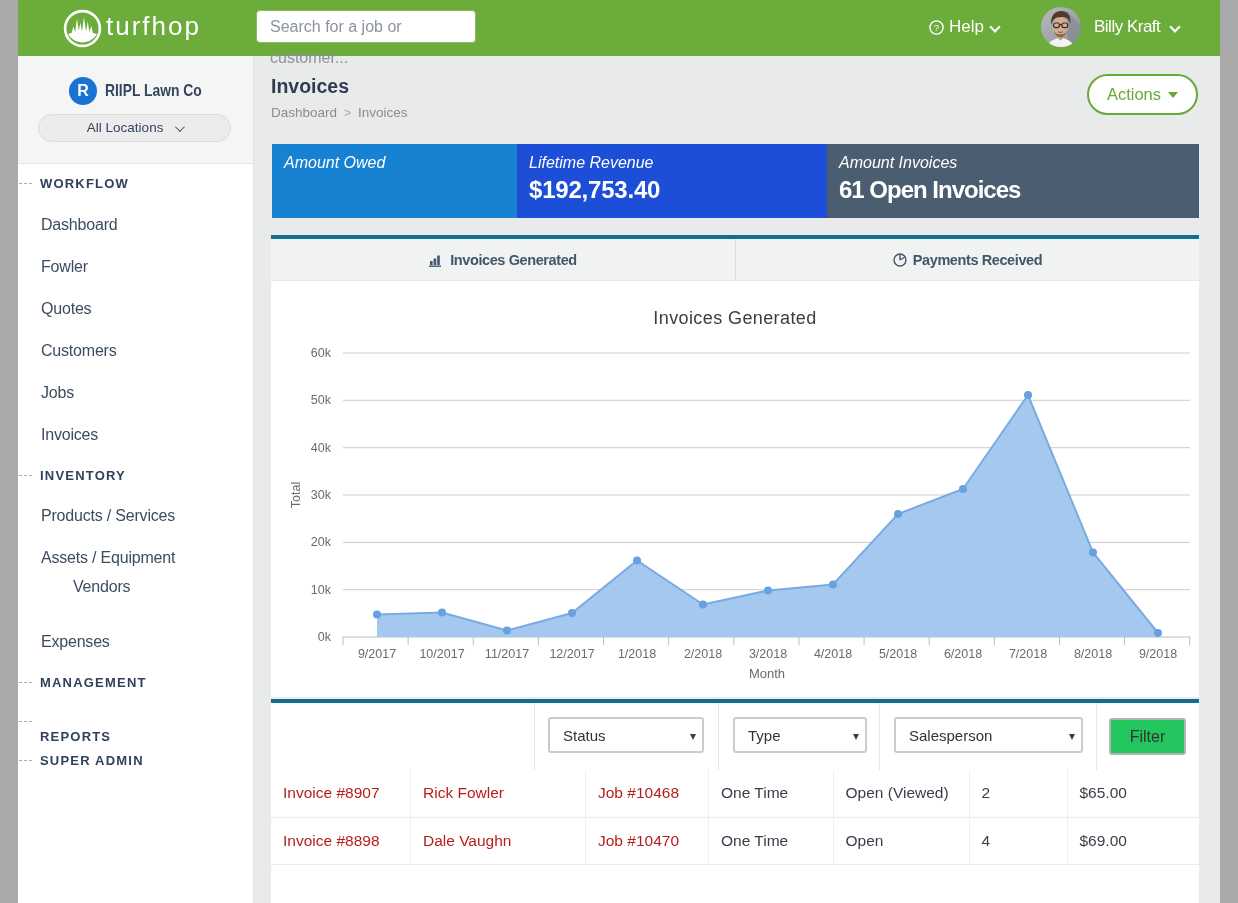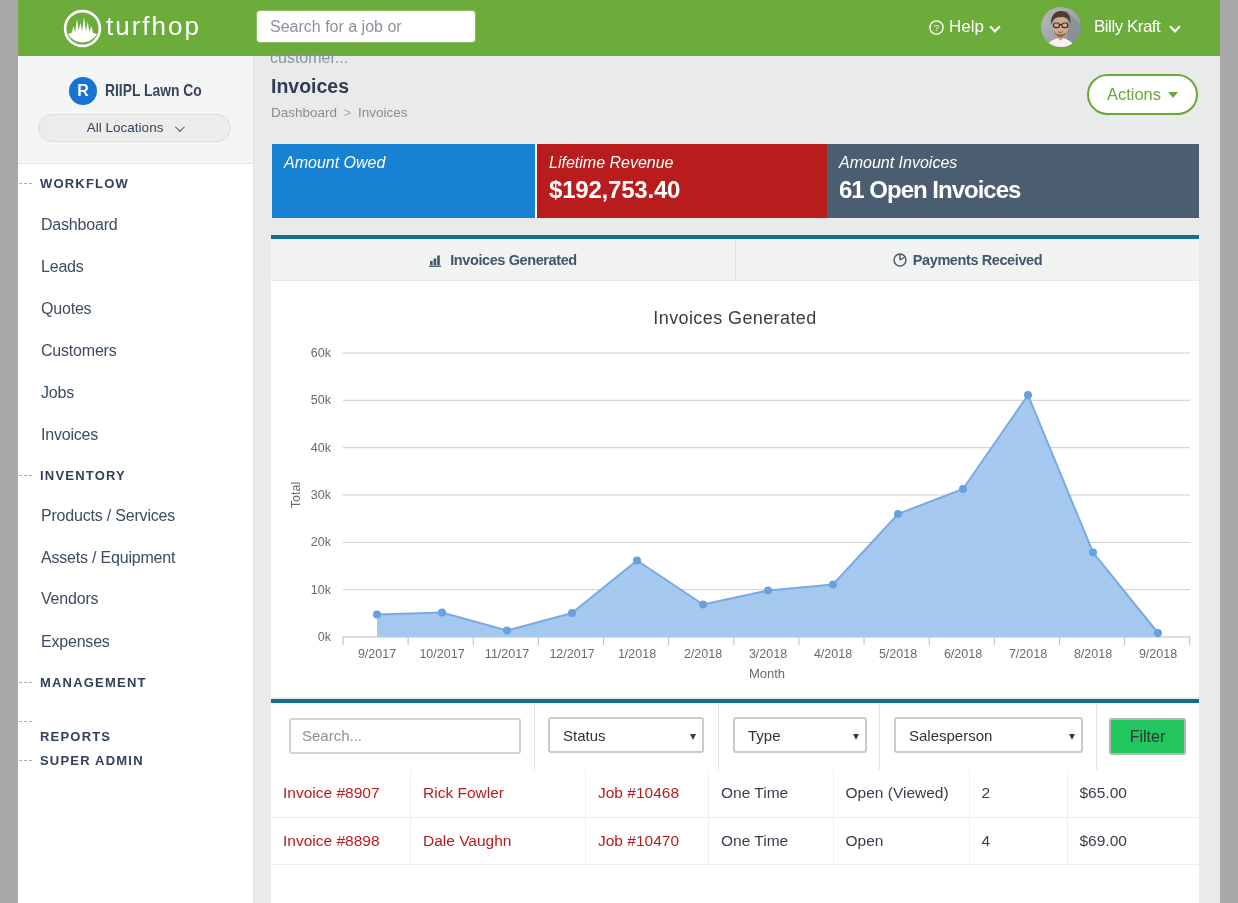--- a/index.html
+++ b/index.html
@@ -35,21 +35,21 @@
   #crumb { left:271px; top:105px; font-size:13.5px; color:#8c8c8c; }
   #crumb .sep { color:#a8a8a8; padding:0 7px; font-size:12px; }
   #actions { left:1087px; top:74px; width:111px; height:41px; background:#fff; border:2.5px solid #68a937; border-radius:21px; color:#67a937; font-size:16.5px; text-align:center; line-height:36px; }
   #actions .tri { display:inline-block; width:0; height:0; border-left:5px solid transparent; border-right:5px solid transparent; border-top:6px solid #67a937; margin-left:7px; vertical-align:middle; margin-top:-2px; }
 
   
   .card { position:absolute; top:144px; height:74px; color:#fff; padding:10px 0 0 12px; }
   .card .lab { font-size:16px; font-style:italic; }
   .card .val { font-size:24px; font-weight:bold; margin-top:4px; letter-spacing:-0.2px; }
   #card1 { left:272px; width:263px; background:#1781d2; }
-  #card2 { left:537px; width:340px; background:#b91c1c; }
+  #card2 { left:517px; width:340px; background:#1d4ed8; }
   #card3 { left:827px; width:372px; background:#4b5d70; }
 
   
   #panel1 { left:271px; top:235px; width:928px; height:462px; background:#fff; border-top:4px solid #136d8e; }
   #tabs { position:absolute; left:0; top:0; width:100%; height:42px; background:#f1f2f2; border-bottom:1px solid #e9e9e9; display:flex; }
   .tab { width:50%; text-align:center; line-height:42px; font-size:14.5px; font-weight:bold; color:#42566b; letter-spacing:-0.4px; }
   .tab + .tab { border-left:1px solid #dcdcdc; }
   .tab svg { vertical-align:-2px; margin-right:6px; }
 
   #panel2 { left:271px; top:699px; width:928px; height:204px; background:#fff; border-top:4px solid #136d8e; }
@@ -122,30 +122,30 @@
 
   <div class="abs" id="side"></div>
   <div class="abs" id="sidetop"></div>
   <div class="abs" id="rlogo">R</div>
   <div class="abs" id="rname">RIIPL Lawn Co</div>
   <div class="abs" id="alloc">All Locations <span class="schev"></span></div>
 
   <div class="dash" style="top:183px;"></div>
 <div class="mhead" style="top:176px;">WORKFLOW</div>
   <div class="mitem" style="top:215.5px;">Dashboard</div>
-  <div class="mitem" style="top:257.5px;">Leads</div>
+  <div class="mitem" style="top:257.5px;">Fowler</div>
   <div class="mitem" style="top:299.5px;">Quotes</div>
   <div class="mitem" style="top:341.5px;">Customers</div>
   <div class="mitem" style="top:383.5px;">Jobs</div>
   <div class="mitem" style="top:425.5px;">Invoices</div>
   <div class="dash" style="top:475px;"></div>
 <div class="mhead" style="top:468px;">INVENTORY</div>
   <div class="mitem" style="top:506.5px;">Products / Services</div>
   <div class="mitem" style="top:548.5px;">Assets / Equipment</div>
-  <div class="mitem" style="top:590px;">Vendors</div>
+  <div class="mitem" style="top:578px;margin-left:32px;">Vendors</div>
   <div class="mitem" style="top:632.5px;">Expenses</div>
   <div class="dash" style="top:682px;"></div>
 <div class="mhead" style="top:675px;">MANAGEMENT</div>
   <div class="dash" style="top:721px;"></div>
 <div class="mhead" style="top:713px;margin-top:16px;">REPORTS</div>
   <div class="dash" style="top:760px;"></div>
 <div class="mhead" style="top:753px;">SUPER ADMIN</div>
 
   <div class="abs" id="title">Invoices</div>
   <div class="abs" id="crumb">Dashboard<span class="sep">&gt;</span>Invoices</div>
@@ -248,21 +248,20 @@
         <circle cx="887" cy="352" r="4"></circle>
       </g>
     </svg>
   </div>
 
   <div class="abs" id="panel2">
     <div class="fcell" style="left:0; width:264px;"></div>
     <div class="fcell" style="left:264px; width:184px;"></div>
     <div class="fcell" style="left:448px; width:161px;"></div>
     <div class="fcell" style="left:609px; width:217px;"></div>
-    <div class="finput" style="left:18px; top:15px; width:232px; height:36px;">Search...</div>
     <div class="fsel" style="left:277px; top:14px; width:156px; height:36px;">Status<span class="tri"></span></div>
     <div class="fsel" style="left:462px; top:14px; width:134px; height:36px;">Type<span class="tri"></span></div>
     <div class="fsel" style="left:623px; top:14px; width:189px; height:36px;">Salesperson<span class="tri"></span></div>
     <div id="fbtn">Filter</div>
 
     <table id="tbl">
       <colgroup>
         <col style="width:139.5px">
         <col style="width:175px">
         <col style="width:123px">

